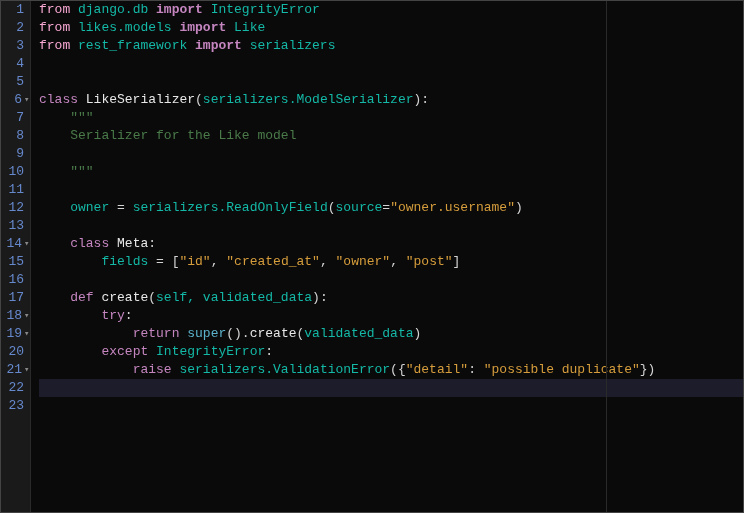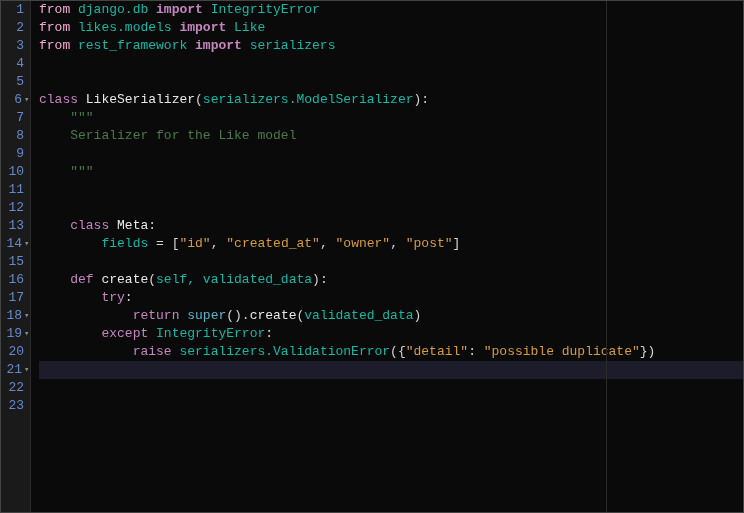--- a/index.html
+++ b/index.html
@@ -190,20 +190,21 @@
 
     <div class="code-line"><span class="kw-class">class</span><span class="classname"> LikeSerializer</span><span class="paren">(</span><span class="identifier">serializers.ModelSerializer</span><span class="paren">)</span><span class="operator">:</span></div>
 
     <div class="code-line"><span>    </span><span class="docstring">"""</span></div>
     <div class="code-line"><span>    </span><span class="docstring">Serializer for the Like model</span></div>
     <div class="code-line"><span>    </span></div>
     <div class="code-line"><span>    </span><span class="docstring">"""</span></div>
 
     <div class="code-line"></div>
 
+    <div class="code-line"><span>    </span><span class="identifier">owner </span><span class="operator">=</span><span class="identifier"> serializers.ReadOnlyField</span><span class="paren">(</span><span class="identifier">source</span><span class="operator">=</span><span class="string">"owner.username"</span><span class="paren">)</span></div>
 
     <div class="code-line"></div>
 
     <div class="code-line"><span>    </span><span class="kw-class">class</span><span class="classname"> Meta</span><span class="operator">:</span></div>
 
 
     <div class="code-line"><span>        </span><span class="identifier">fields </span><span class="operator">=</span><span> </span><span class="paren">[</span><span class="string">"id"</span><span class="operator">, </span><span class="string">"created_at"</span><span class="operator">, </span><span class="string">"owner"</span><span class="operator">, </span><span class="string">"post"</span><span class="paren">]</span></div>
 
     <div class="code-line"></div>
 

